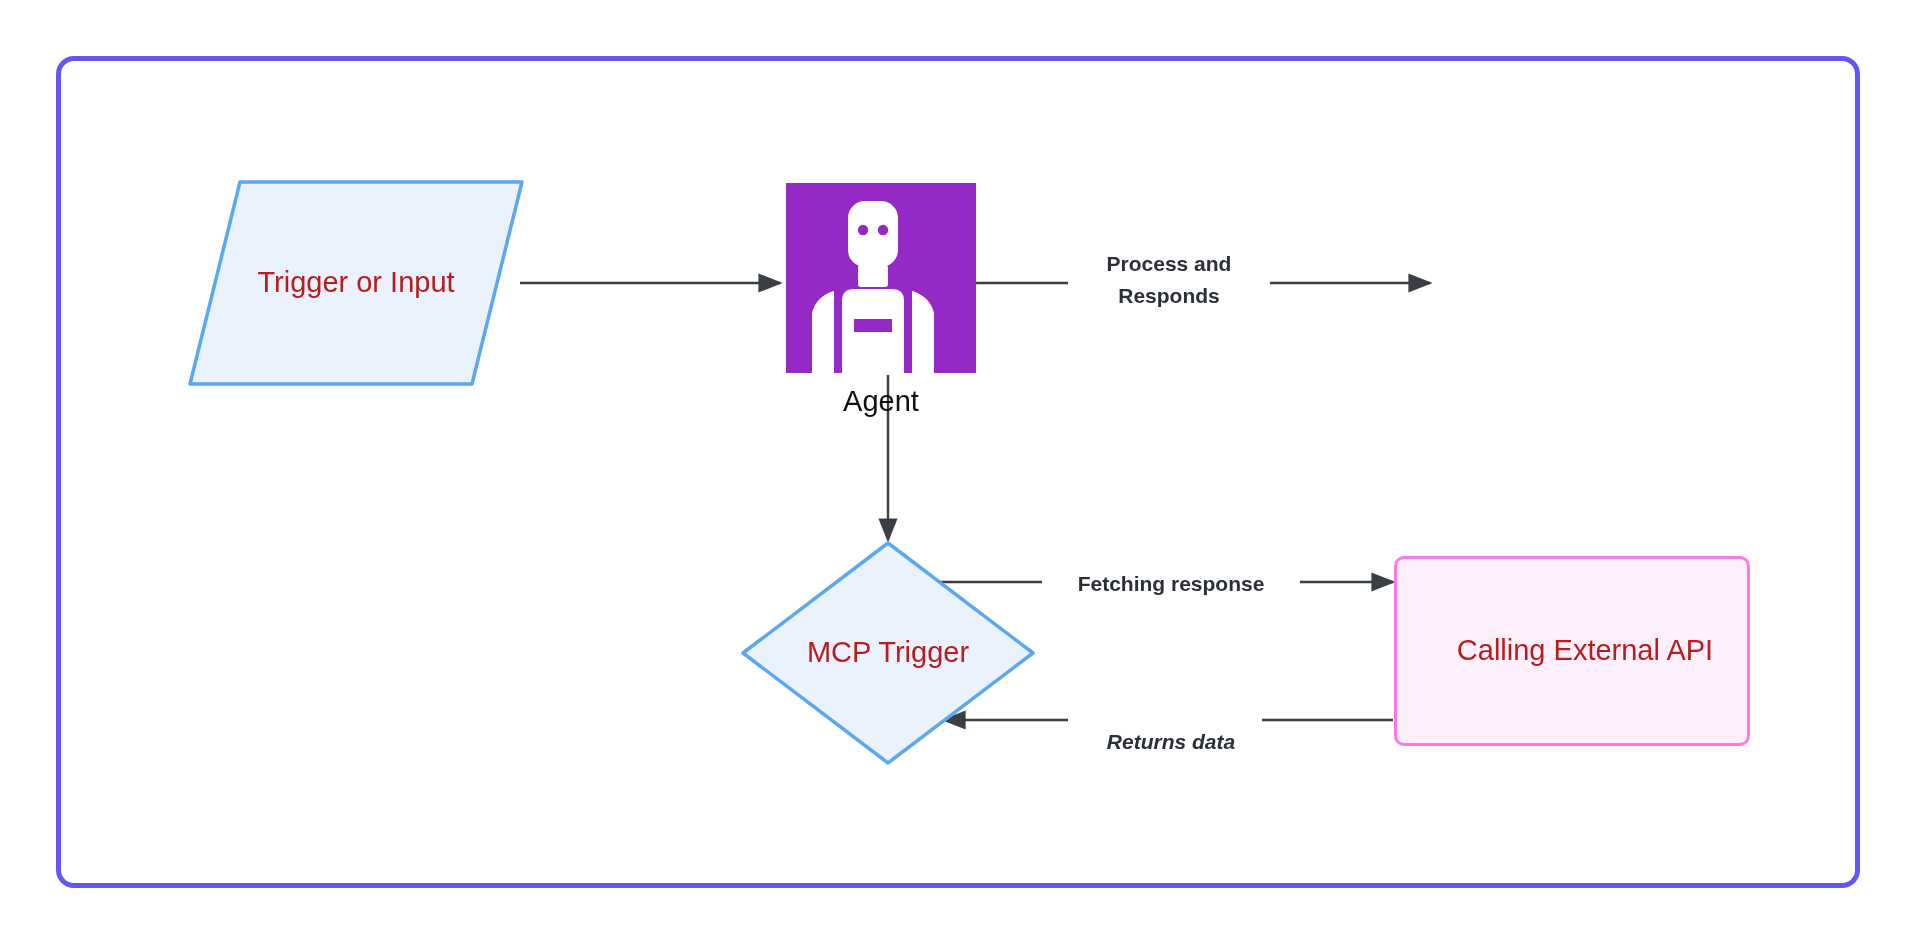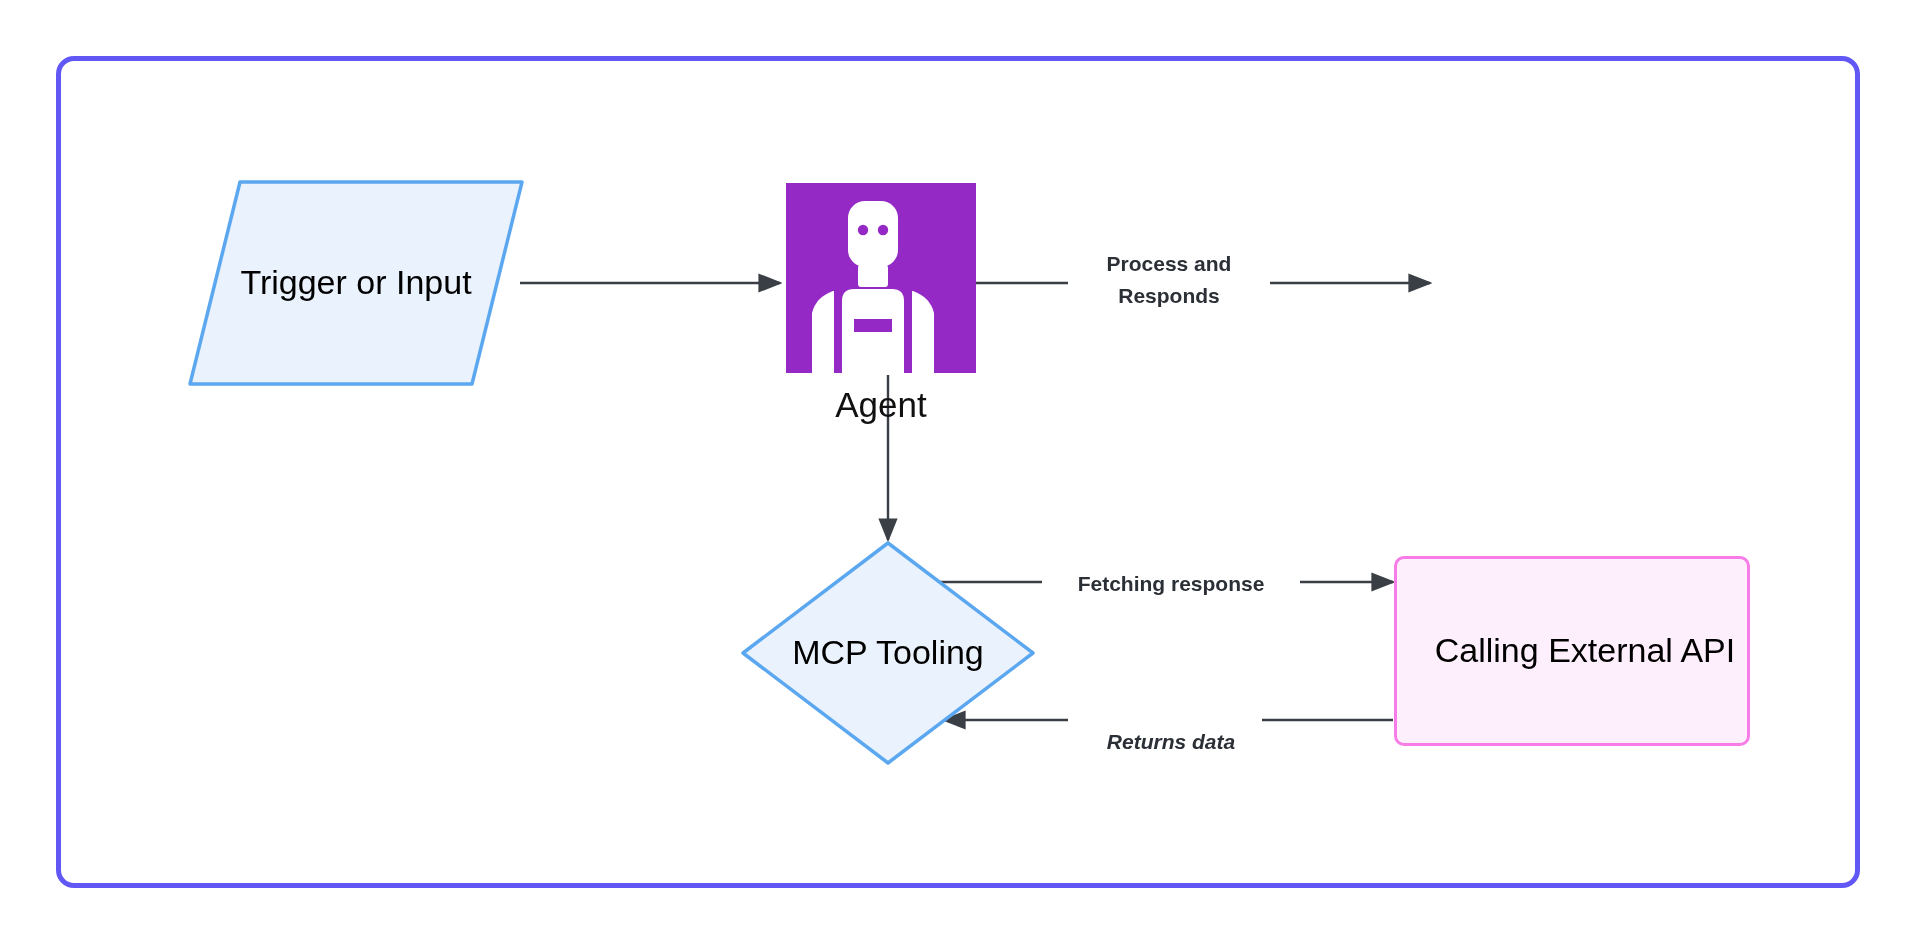--- a/index.html
+++ b/index.html
@@ -20,22 +20,22 @@
     left: 56px;
     top: 56px;
     width: 1804px;
     height: 832px;
     border: 5px solid #6057f5;
     border-radius: 18px;
     box-sizing: border-box;
     background: #ffffff;
   }
   .node-label {
-    font-size: 34px;
-    color: #000000;
+    font-size: 29px;
+    color: #b91c1c;
     line-height: 1.15;
     white-space: nowrap;
     text-align: left;
     pointer-events: none;
   }
 
   
   .parallelogram {
     position: absolute;
   }
@@ -57,21 +57,21 @@
     height: 190px;
     background: #9429c5;
   }
   .agent-tile svg { display: block; width: 100%; height: 100%; }
   .agent-caption {
     position: absolute;
     left: 786px;
     top: 385px;
     width: 190px;
     text-align: center;
-    font-size: 35px;
+    font-size: 29px;
     color: #111111;
   }
 
   
   .diamond-wrap { position: absolute; }
   .diamond-wrap svg { display: block; }
   .diamond-text {
     position: absolute;
     inset: 0;
     display: flex;
@@ -173,21 +173,21 @@
     </svg>
   </div>
   <div class="agent-caption">Agent</div>
 
 
   <div class="diamond-wrap" style="left:738px; top:538px; width:300px; height:230px;">
     <svg width="300" height="230" viewBox="0 0 300 230" xmlns="http://www.w3.org/2000/svg">
       <path d="M 150 5 L 295 115 L 150 225 L 5 115 Z" fill="#eaf2fd" stroke="#5ba7f0" stroke-width="3.5" stroke-linejoin="round"></path>
     </svg>
     <div class="diamond-text">
-      <span class="node-label">MCP Tooling</span>
+      <span class="node-label">MCP Trigger</span>
     </div>
   </div>
 
   <div class="rrect" style="left:1394px; top:556px; width:356px; height:190px;">
     <span class="node-label">Calling External API</span>
   </div>
 
   <div class="edge-label" style="left:1068px; top:248px; width:190px;">
     <div>Process and</div>
     <div>Responds</div>

